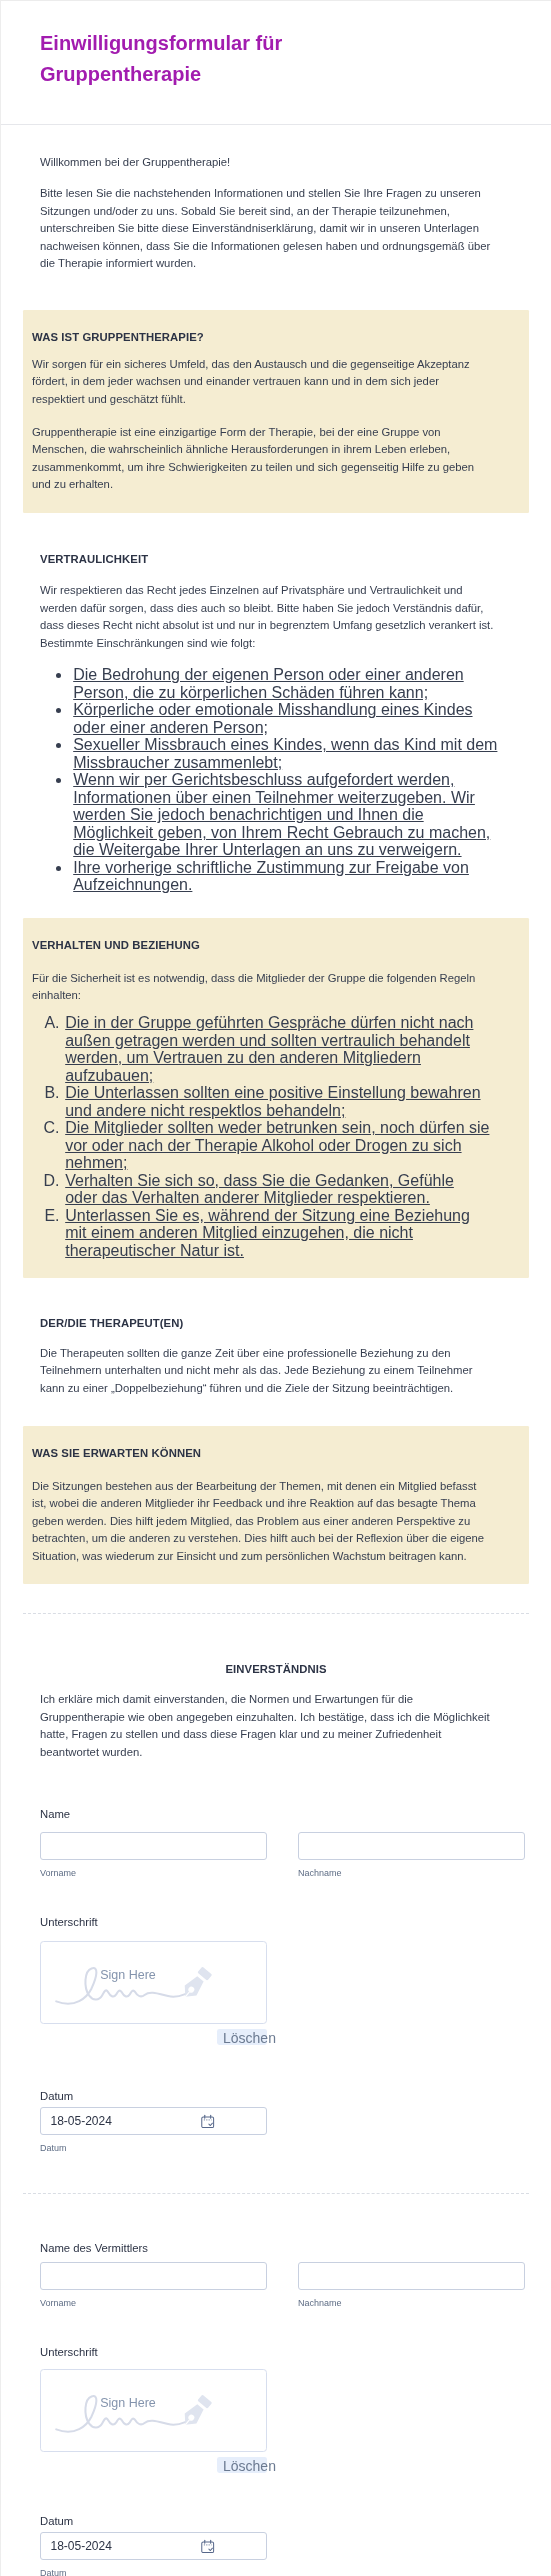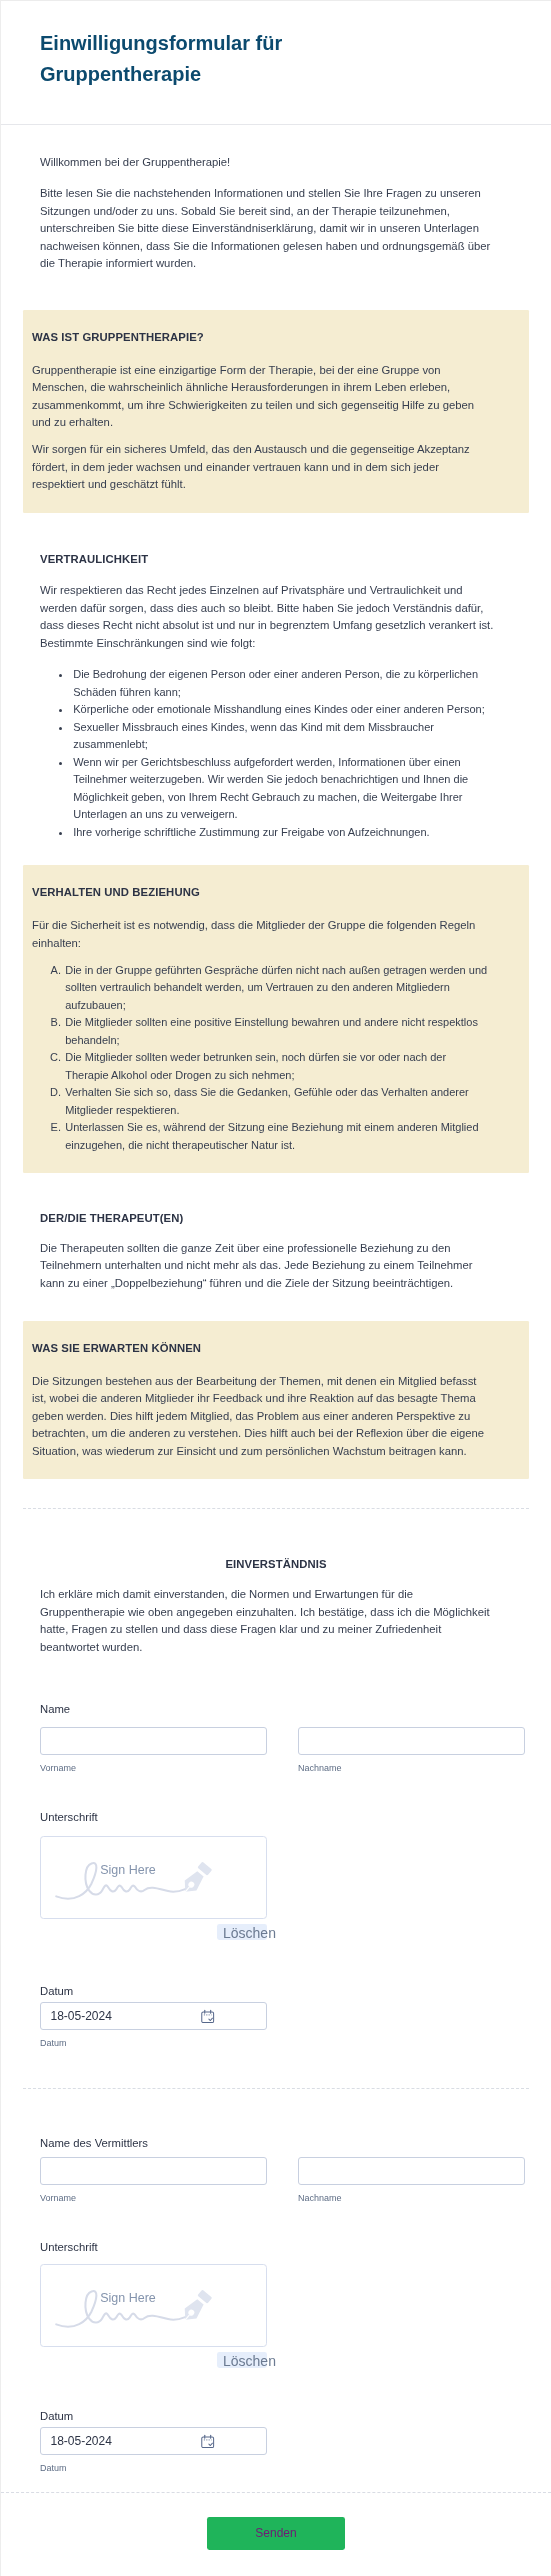--- a/index.html
+++ b/index.html
@@ -18,21 +18,21 @@
     border-top:1.8px solid #ececec;
     box-sizing:border-box;
     overflow:hidden;
   }
   
   .form-header{padding:27px 39px 0 39px;}
   .form-title{
     font-size:20px;
     line-height:1.55;
     font-weight:bold;
-    color:#0c4a6e;
+    color:#a21caf;
     max-width:320px;
     margin:0;
   }
   .header-divider{
     border:none;border-top:0.6px solid #e6e7eb;
     margin:34px 0 0 0;
   }
   
   .content{padding:0 22px 0 22px;}
   .txt{
@@ -54,22 +54,23 @@
     padding:19px 9px;
   }
   .hl-box .section-heading{margin-left:0;margin-right:0;}
   .hl-box .txt{margin-left:0;margin-right:0;}
   .hl-box p{margin:0;}
   .hl-box .gap{margin-top:15.4px;}
   .hl-box .gap2{margin-top:9.5px;}
   ul.bullets, ol.letters{
     margin:14.2px 17px 0 17px;
     padding-left:32px;
-    font-size:11px;line-height:17.5px;
+    font-size:16px;line-height:17.5px;
     max-width:426px;
+    text-decoration:underline;
   }
   ul.bullets li, ol.letters li{padding-left:1.2px;}
   ol.letters{list-style-type:upper-alpha;margin-top:9.5px;}
   .q-divider{
     border:none;border-top:0.6px dashed #d9dde4;
     margin:28.5px 0 0 0;
   }
   
   .consent-heading{
     text-align:center;
@@ -163,40 +164,40 @@
   </div>
   <hr class="header-divider">
 
   <div class="content">
 
     <p class="txt welcome">Willkommen bei der Gruppentherapie!</p>
     <p class="txt intro-p">Bitte lesen Sie die nachstehenden Informationen und stellen Sie Ihre Fragen zu unseren Sitzungen und/oder zu uns. Sobald Sie bereit sind, an der Therapie teilzunehmen, unterschreiben Sie bitte diese Einverständniserklärung, damit wir in unseren Unterlagen nachweisen können, dass Sie die Informationen gelesen haben und ordnungsgemäß über die Therapie informiert wurden.</p>
 
     <div class="hl-box" style="margin-top:37px;">
       <div class="section-heading">WAS IST GRUPPENTHERAPIE?</div>
+      <p class="txt gap2">Wir sorgen für ein sicheres Umfeld, das den Austausch und die gegenseitige Akzeptanz fördert, in dem jeder wachsen und einander vertrauen kann und in dem sich jeder respektiert und geschätzt fühlt.</p>
       <p class="txt gap">Gruppentherapie ist eine einzigartige Form der Therapie, bei der eine Gruppe von Menschen, die wahrscheinlich ähnliche Herausforderungen in ihrem Leben erleben, zusammenkommt, um ihre Schwierigkeiten zu teilen und sich gegenseitig Hilfe zu geben und zu erhalten.</p>
-      <p class="txt gap2">Wir sorgen für ein sicheres Umfeld, das den Austausch und die gegenseitige Akzeptanz fördert, in dem jeder wachsen und einander vertrauen kann und in dem sich jeder respektiert und geschätzt fühlt.</p>
     </div>
 
     <div class="section-heading" style="margin-top:38px;">VERTRAULICHKEIT</div>
     <p class="txt" style="margin-top:14.2px;">Wir respektieren das Recht jedes Einzelnen auf Privatsphäre und Vertraulichkeit und werden dafür sorgen, dass dies auch so bleibt. Bitte haben Sie jedoch Verständnis dafür, dass dieses Recht nicht absolut ist und nur in begrenztem Umfang gesetzlich verankert ist. Bestimmte Einschränkungen sind wie folgt:</p>
     <ul class="bullets">
       <li>Die Bedrohung der eigenen Person oder einer anderen Person, die zu körperlichen Schäden führen kann;</li>
       <li>Körperliche oder emotionale Misshandlung eines Kindes oder einer anderen Person;</li>
       <li>Sexueller Missbrauch eines Kindes, wenn das Kind mit dem Missbraucher zusammenlebt;</li>
       <li>Wenn wir per Gerichtsbeschluss aufgefordert werden, Informationen über einen Teilnehmer weiterzugeben. Wir werden Sie jedoch benachrichtigen und Ihnen die Möglichkeit geben, von Ihrem Recht Gebrauch zu machen, die Weitergabe Ihrer Unterlagen an uns zu verweigern.</li>
       <li>Ihre vorherige schriftliche Zustimmung zur Freigabe von Aufzeichnungen.</li>
     </ul>
 
     <div class="hl-box" style="margin-top:24px;">
       <div class="section-heading">VERHALTEN UND BEZIEHUNG</div>
       <p class="txt gap">Für die Sicherheit ist es notwendig, dass die Mitglieder der Gruppe die folgenden Regeln einhalten:</p>
       <ol class="letters" style="margin-left:0;margin-right:0;">
         <li>Die in der Gruppe geführten Gespräche dürfen nicht nach außen getragen werden und sollten vertraulich behandelt werden, um Vertrauen zu den anderen Mitgliedern aufzubauen;</li>
-        <li>Die Mitglieder sollten eine positive Einstellung bewahren und andere nicht respektlos behandeln;</li>
+        <li>Die Unterlassen sollten eine positive Einstellung bewahren und andere nicht respektlos behandeln;</li>
         <li>Die Mitglieder sollten weder betrunken sein, noch dürfen sie vor oder nach der Therapie Alkohol oder Drogen zu sich nehmen;</li>
         <li>Verhalten Sie sich so, dass Sie die Gedanken, Gefühle oder das Verhalten anderer Mitglieder respektieren.</li>
         <li>Unterlassen Sie es, während der Sitzung eine Beziehung mit einem anderen Mitglied einzugehen, die nicht therapeutischer Natur ist.</li>
       </ol>
     </div>
 
     <div class="section-heading" style="margin-top:37px;">DER/DIE THERAPEUT(EN)</div>
     <p class="txt" style="margin-top:12px;">Die Therapeuten sollten die ganze Zeit über eine professionelle Beziehung zu den Teilnehmern unterhalten und nicht mehr als das. Jede Beziehung zu einem Teilnehmer kann zu einer „Doppelbeziehung“ führen und die Ziele der Sitzung beeinträchtigen.</p>
 
     <div class="hl-box" style="margin-top:28.5px;">

